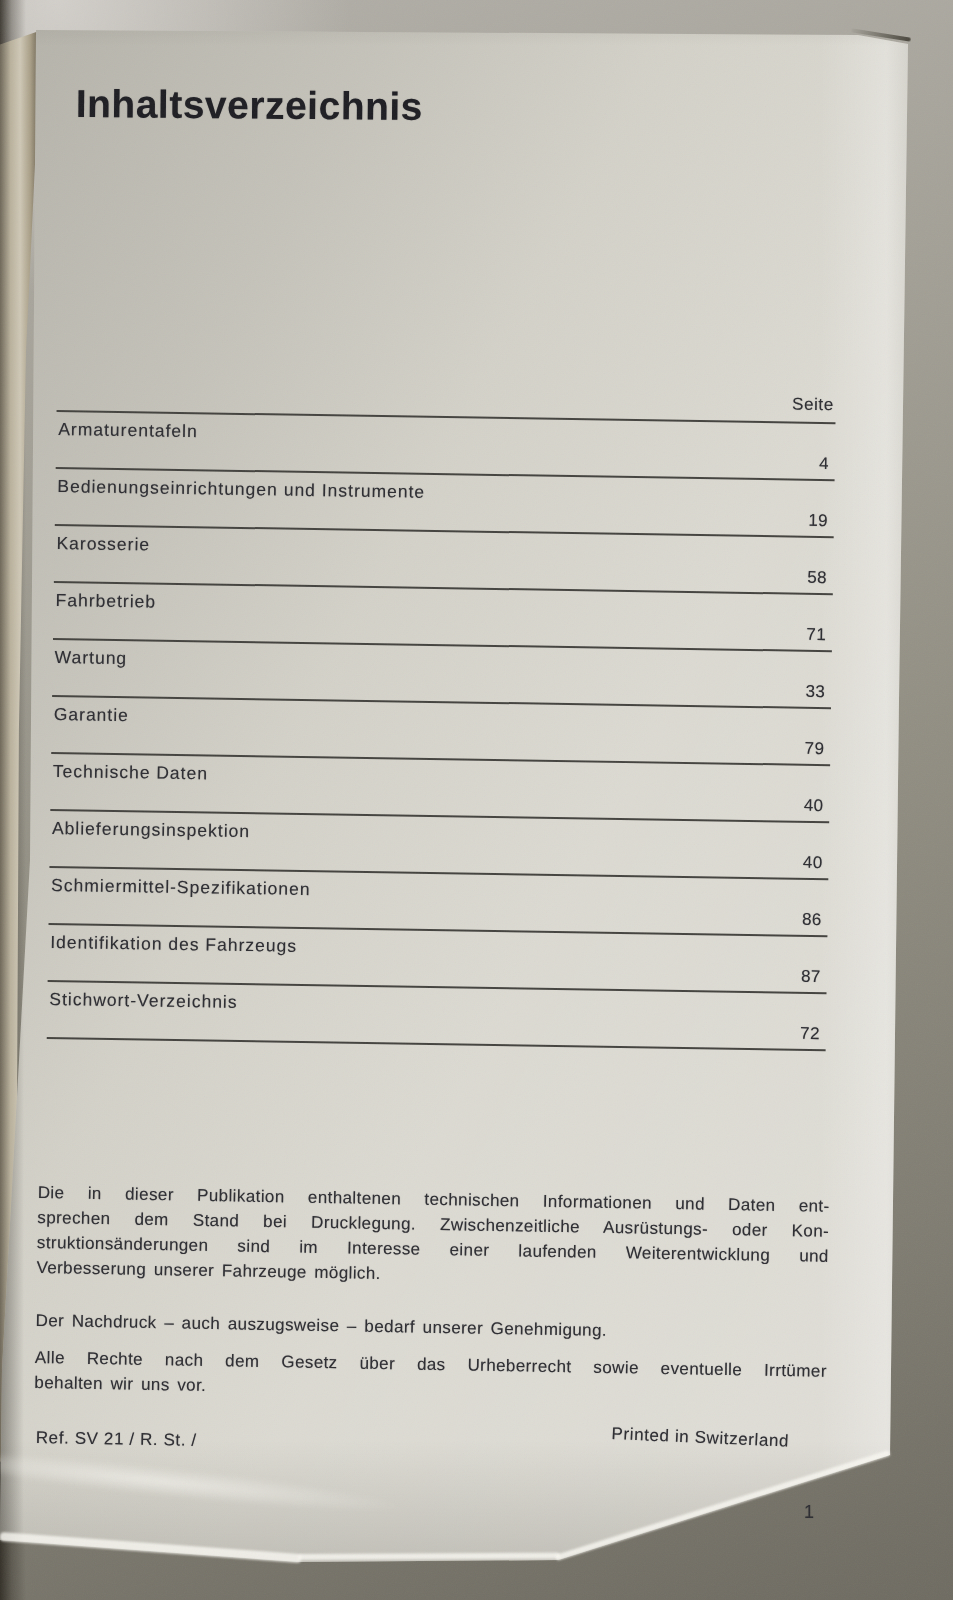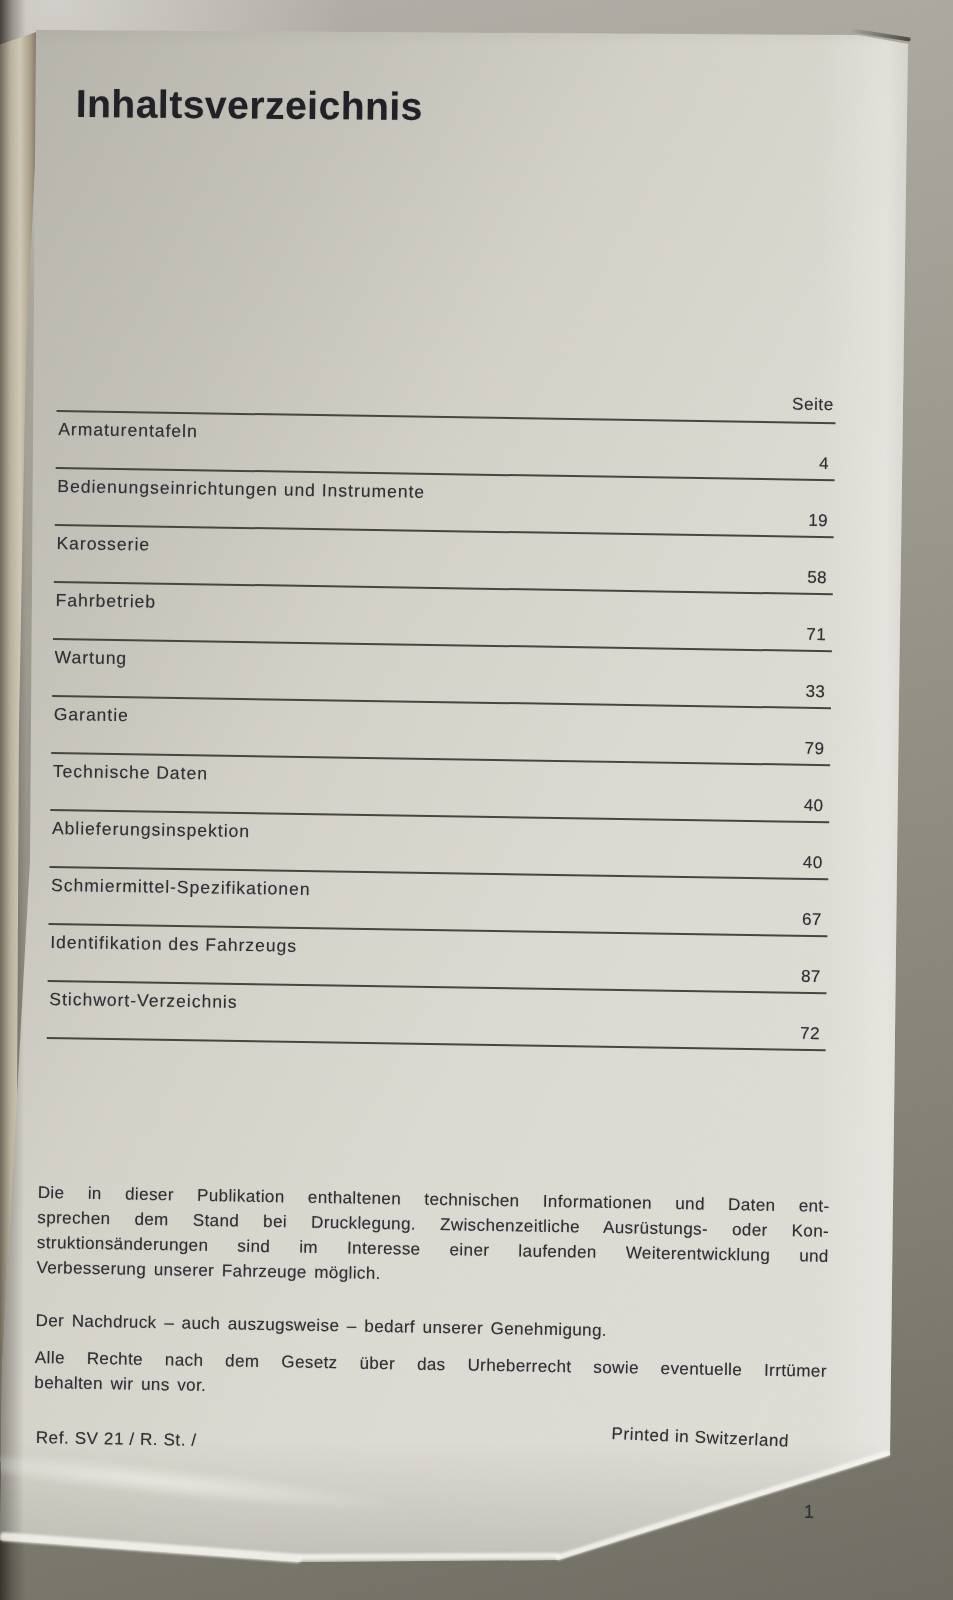--- a/index.html
+++ b/index.html
@@ -161,21 +161,21 @@
     <span class="toc-page">40</span>
   </div>
 
   <div class="toc-row">
     <span class="toc-label">Ablieferungsinspektion</span>
     <span class="toc-page">40</span>
   </div>
 
   <div class="toc-row">
     <span class="toc-label">Schmiermittel-Spezifikationen</span>
-    <span class="toc-page">67</span>
+    <span class="toc-page">86</span>
   </div>
 
   <div class="toc-row">
     <span class="toc-label">Identifikation des Fahrzeugs</span>
     <span class="toc-page">87</span>
   </div>
 
   <div class="toc-row">
     <span class="toc-label">Stichwort-Verzeichnis</span>
     <span class="toc-page">72</span>

